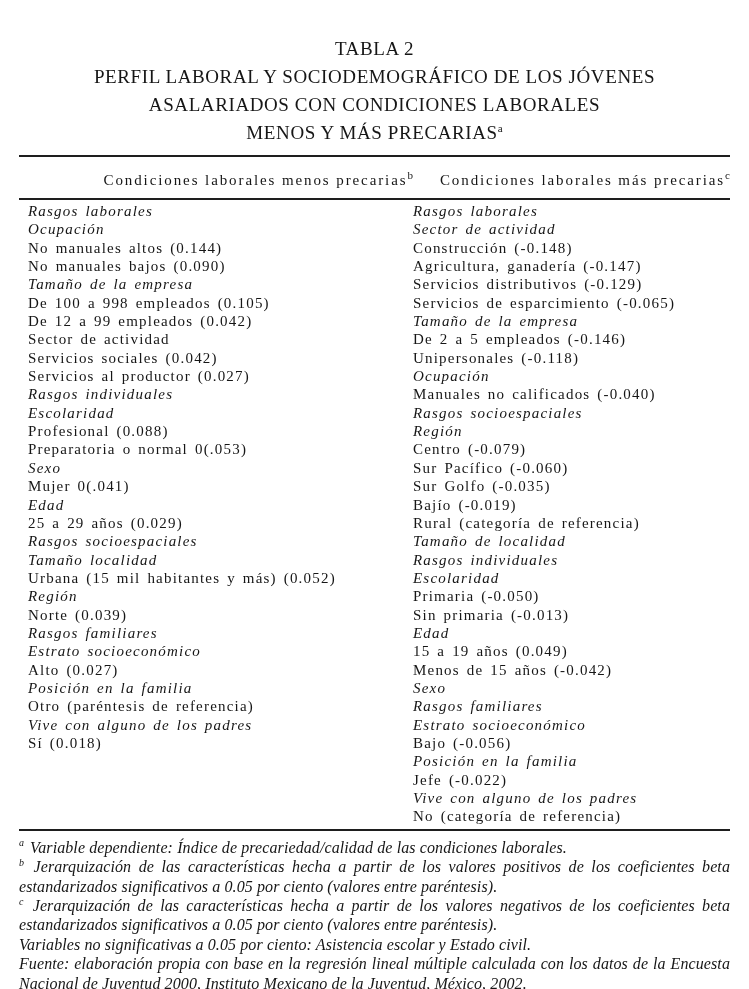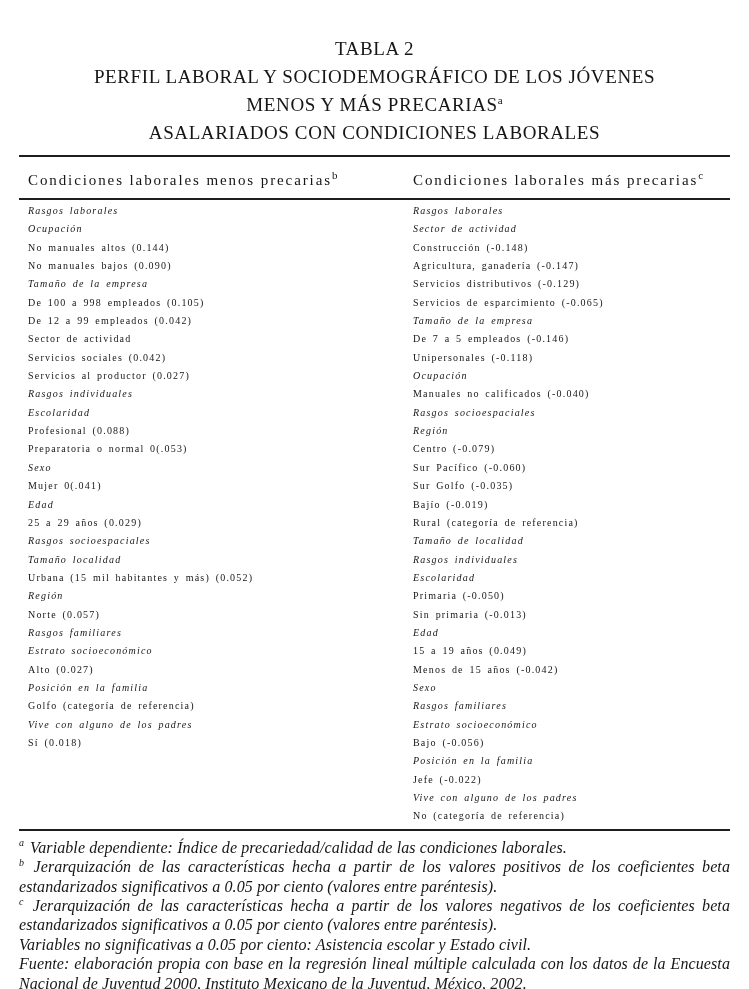--- a/index.html
+++ b/index.html
@@ -38,39 +38,40 @@
     height: 2px;
     background: #1e1e1e;
   }
   .header-row {
     display: flex;
     margin-top: 15px;
     margin-bottom: 9px;
     font-size: 15px;
     letter-spacing: 1.9px;
     white-space: nowrap;
+    text-align: right;
   }
   .col-left {
     flex: none;
     width: 394px;
     box-sizing: border-box;
     padding-left: 9px;
   }
   .col-right {
     flex: 1;
     box-sizing: border-box;
     padding-left: 0;
   }
   .body-row {
     display: flex;
     margin-top: 2px;
     margin-bottom: 3px;
   }
   .rows {
-    font-size: 10px;
+    font-size: 15px;
     line-height: 18.35px;
     letter-spacing: 1.2px;
     word-spacing: 2px;
     white-space: nowrap;
   }
   .row.italic {
     font-style: italic;
   }
   .footnotes {
     margin-top: 7px;
@@ -89,22 +90,22 @@
   }
 </style>
 </head>
 <body>
 
 <div class="page">
 
   <header class="title-block">
     <div>TABLA 2</div>
     <div>PERFIL LABORAL Y SOCIODEMOGRÁFICO DE LOS JÓVENES</div>
+    <div>ASALARIADOS CON CONDICIONES LABORALES</div>
     <div><span>MENOS Y MÁS PRECARIAS</span><sup class="sup">a</sup></div>
-    <div>ASALARIADOS CON CONDICIONES LABORALES</div>
   </header>
 
   <div class="rule"></div>
 
   <div class="header-row">
     <div class="col-left"><span>Condiciones laborales menos precarias</span><sup class="sup">b</sup></div>
     <div class="col-right"><span>Condiciones laborales más precarias</span><sup class="sup">c</sup></div>
   </div>
 
   <div class="rule"></div>
@@ -126,38 +127,38 @@
         <div class="row">Profesional (0.088)</div>
         <div class="row">Preparatoria o normal 0(.053)</div>
         <div class="row italic">Sexo</div>
         <div class="row">Mujer 0(.041)</div>
         <div class="row italic">Edad</div>
         <div class="row">25 a 29 años (0.029)</div>
         <div class="row italic">Rasgos socioespaciales</div>
         <div class="row italic">Tamaño localidad</div>
         <div class="row">Urbana (15 mil habitantes y más) (0.052)</div>
         <div class="row italic">Región</div>
-        <div class="row">Norte (0.057)</div>
+        <div class="row">Norte (0.039)</div>
         <div class="row italic">Rasgos familiares</div>
         <div class="row italic">Estrato socioeconómico</div>
         <div class="row">Alto (0.027)</div>
         <div class="row italic">Posición en la familia</div>
-        <div class="row">Golfo (categoría de referencia)</div>
+        <div class="row">Otro (paréntesis de referencia)</div>
         <div class="row italic">Vive con alguno de los padres</div>
         <div class="row">Sí (0.018)</div>
       </div>
     <div class="col-right rows" id="right-rows">
         <div class="row italic">Rasgos laborales</div>
         <div class="row italic">Sector de actividad</div>
         <div class="row">Construcción (-0.148)</div>
         <div class="row">Agricultura, ganadería (-0.147)</div>
         <div class="row">Servicios distributivos (-0.129)</div>
         <div class="row">Servicios de esparcimiento (-0.065)</div>
         <div class="row italic">Tamaño de la empresa</div>
-        <div class="row">De 7 a 5 empleados (-0.146)</div>
+        <div class="row">De 2 a 5 empleados (-0.146)</div>
         <div class="row">Unipersonales (-0.118)</div>
         <div class="row italic">Ocupación</div>
         <div class="row">Manuales no calificados (-0.040)</div>
         <div class="row italic">Rasgos socioespaciales</div>
         <div class="row italic">Región</div>
         <div class="row">Centro (-0.079)</div>
         <div class="row">Sur Pacífico (-0.060)</div>
         <div class="row">Sur Golfo (-0.035)</div>
         <div class="row">Bajío (-0.019)</div>
         <div class="row">Rural (categoría de referencia)</div>

